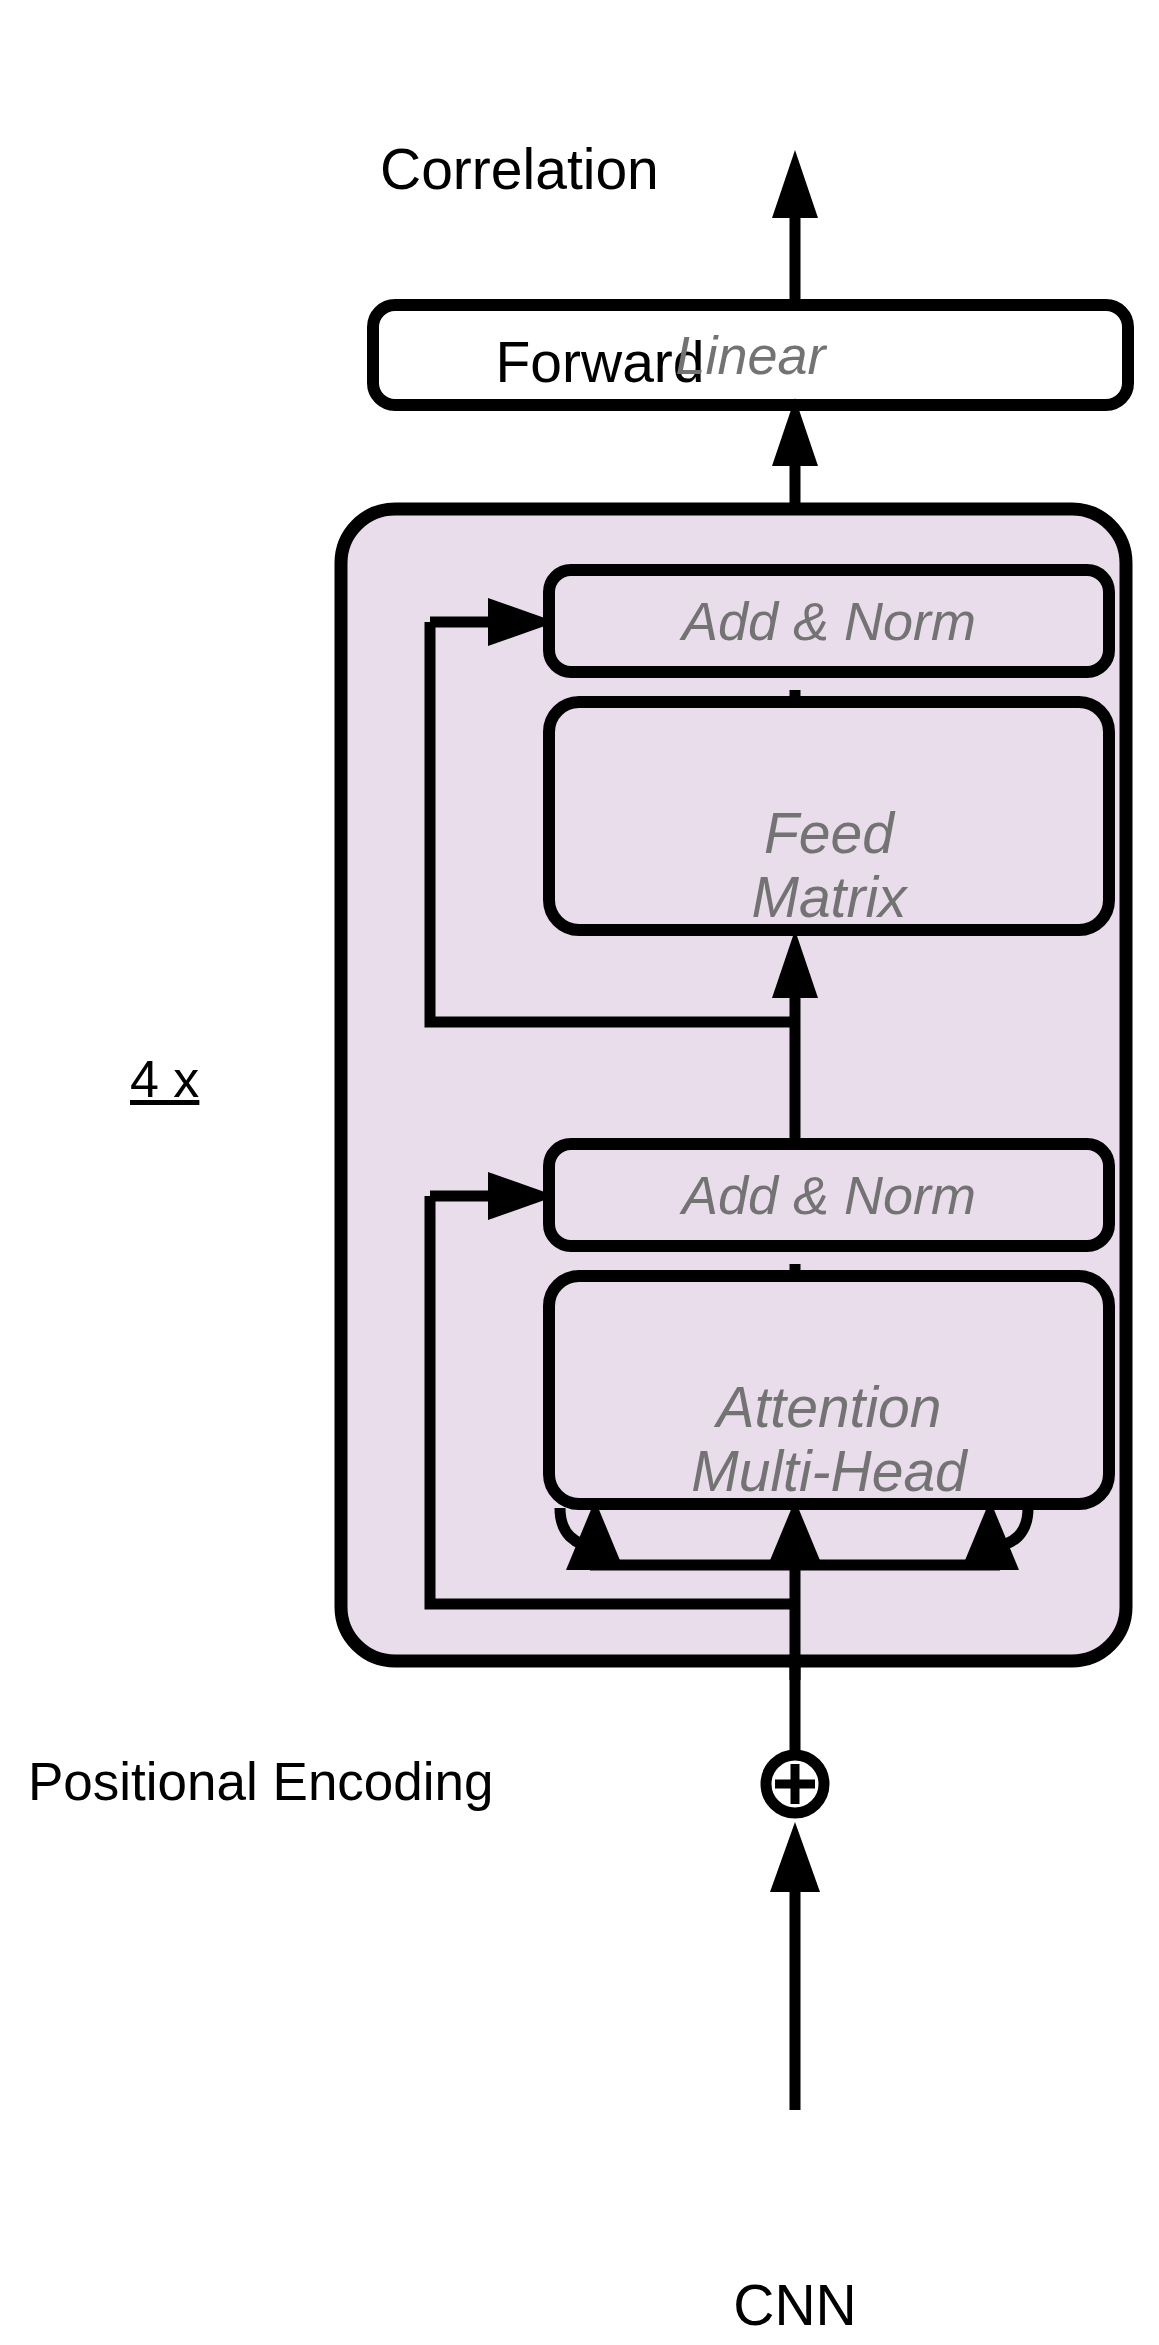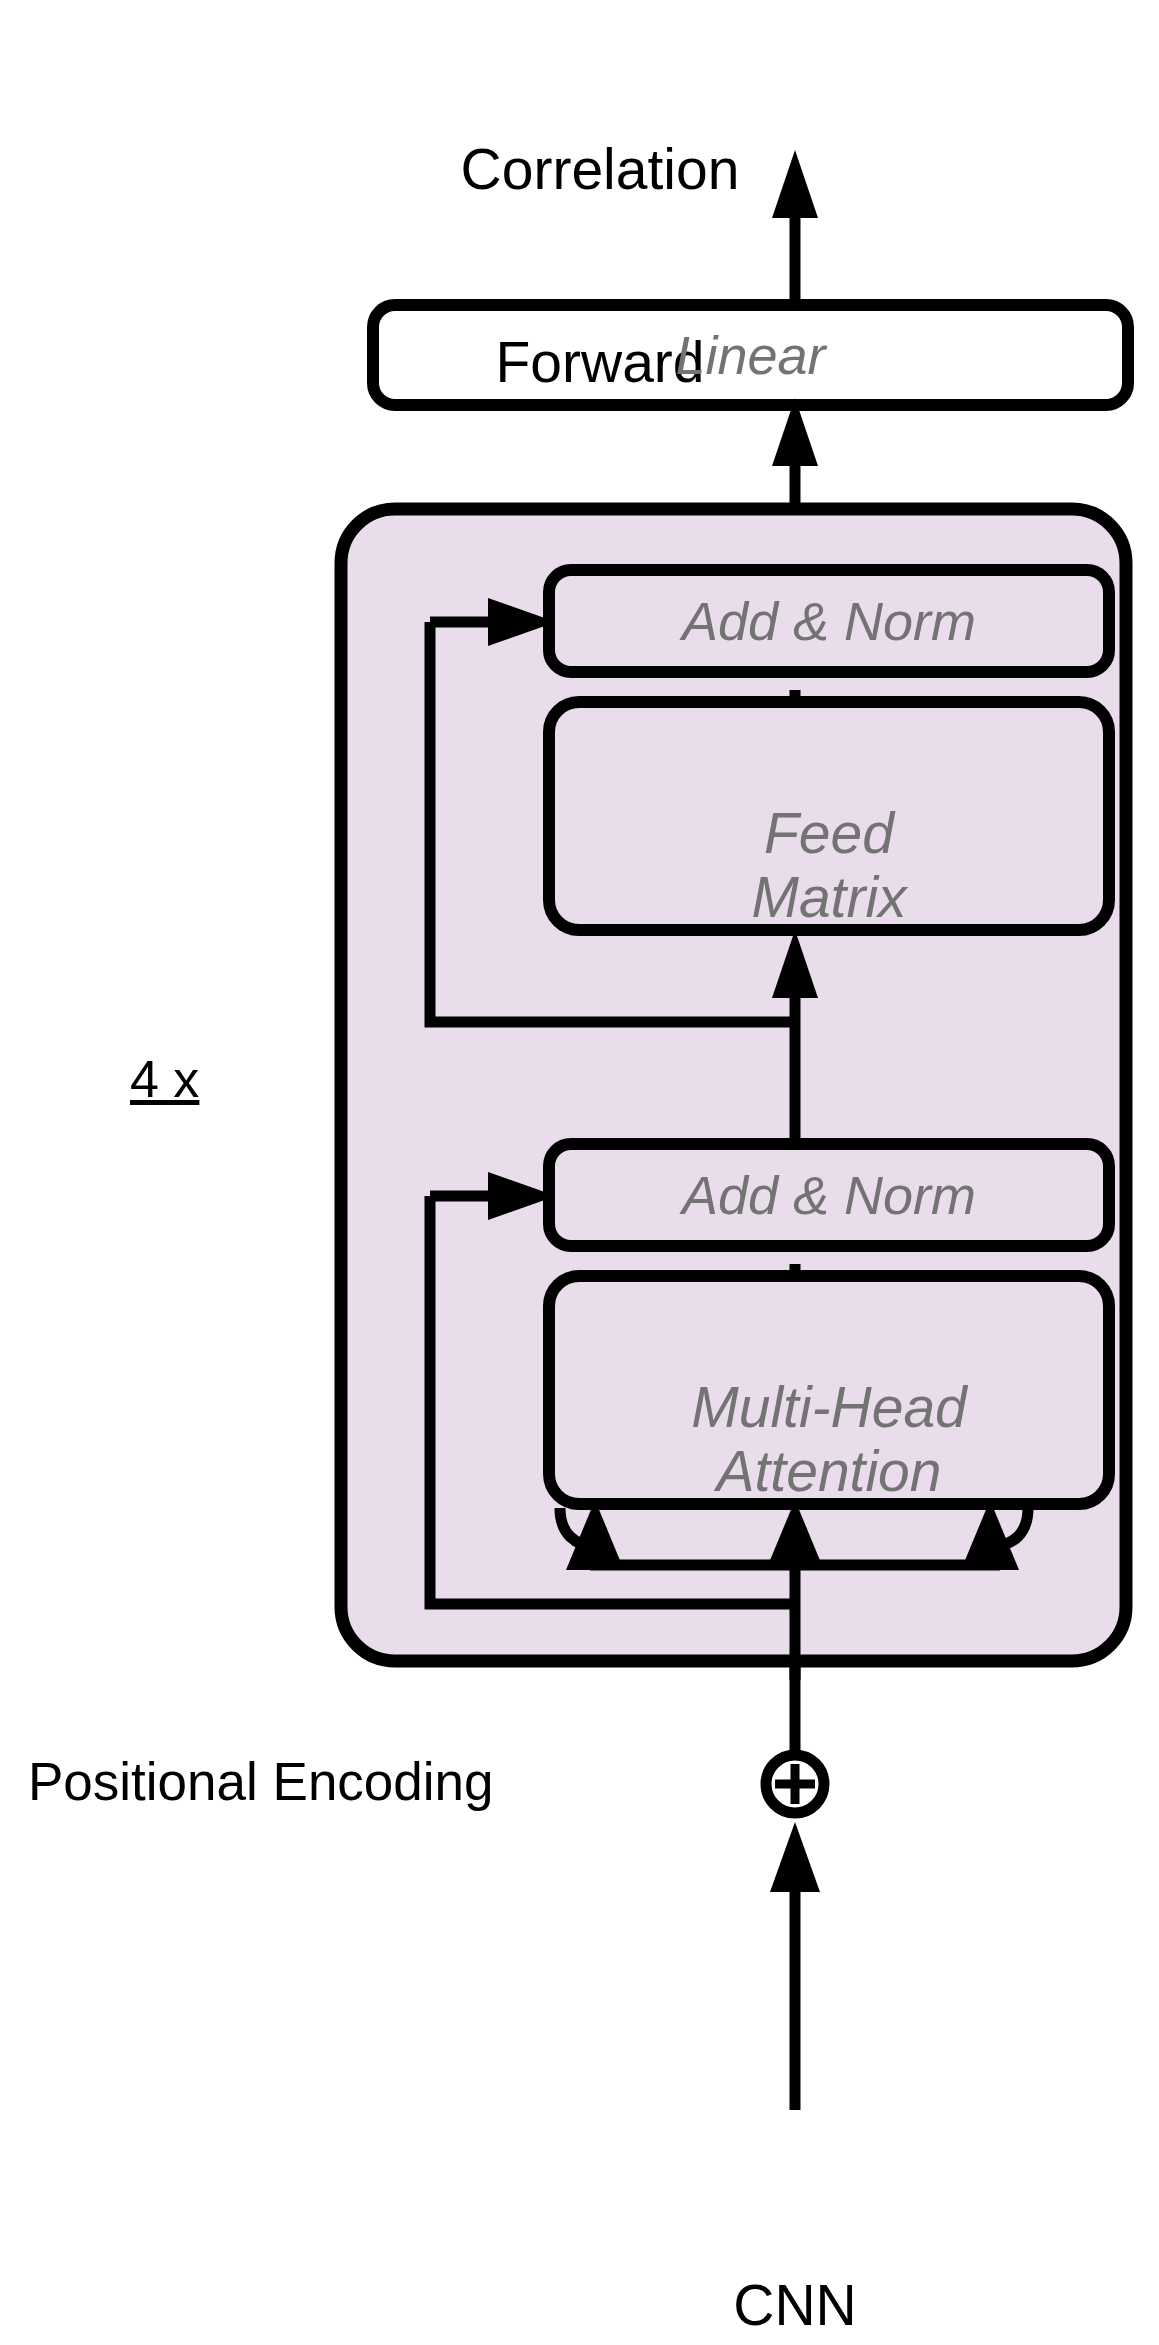--- a/index.html
+++ b/index.html
@@ -148,40 +148,40 @@
       <line x1="795" y1="1764" x2="795" y2="1804" stroke="#000" stroke-width="9"></line>
     </g>
 
     <g>
       <line x1="795" y1="2110" x2="795" y2="1880" stroke="#000" stroke-width="11"></line>
       <polygon points="795,1822 770,1892 820,1892" fill="#000"></polygon>
     </g>
   </svg>
 
   <div class="lbl free-label" style="left:380px; top:8px; width:830px; text-align:left;">
-    <div style="width:440px; text-align:center;">Correlation</div>
+    <div style="width:440px; ">Correlation</div>
     <div style="width:440px; text-align:center;">Forward</div>
   </div>
 
   <div class="box-label one-line" style="left:373px; top:305px; width:755px; height:100px;">Linear</div>
 
   <div class="box-label one-line" style="left:549px; top:570px; width:560px; height:102px;">Add &amp; Norm</div>
 
   <div class="box-label two-line" style="left:549px; top:702px; width:560px; height:228px; flex-direction:column;">
     <span>Feed</span>
     <span>Matrix</span>
   </div>
 
   <div class="lbl count-label" style="left:130px; top:1050px;">4 x</div>
 
   <div class="box-label one-line" style="left:549px; top:1144px; width:560px; height:102px;">Add &amp; Norm</div>
 
   <div class="box-label two-line" style="left:549px; top:1276px; width:560px; height:228px; flex-direction:column;">
+    <span>Attention</span>
     <span>Multi-Head</span>
-    <span>Attention</span>
   </div>
 
   <div class="lbl side-label" style="left:28px; top:1752px;">Positional Encoding</div>
 
   <div class="lbl free-label" style="left:575px; top:2144px; width:440px;">
     <div style="width:440px; text-align:center;">CNN</div>
     
   </div>
 
 </div>

